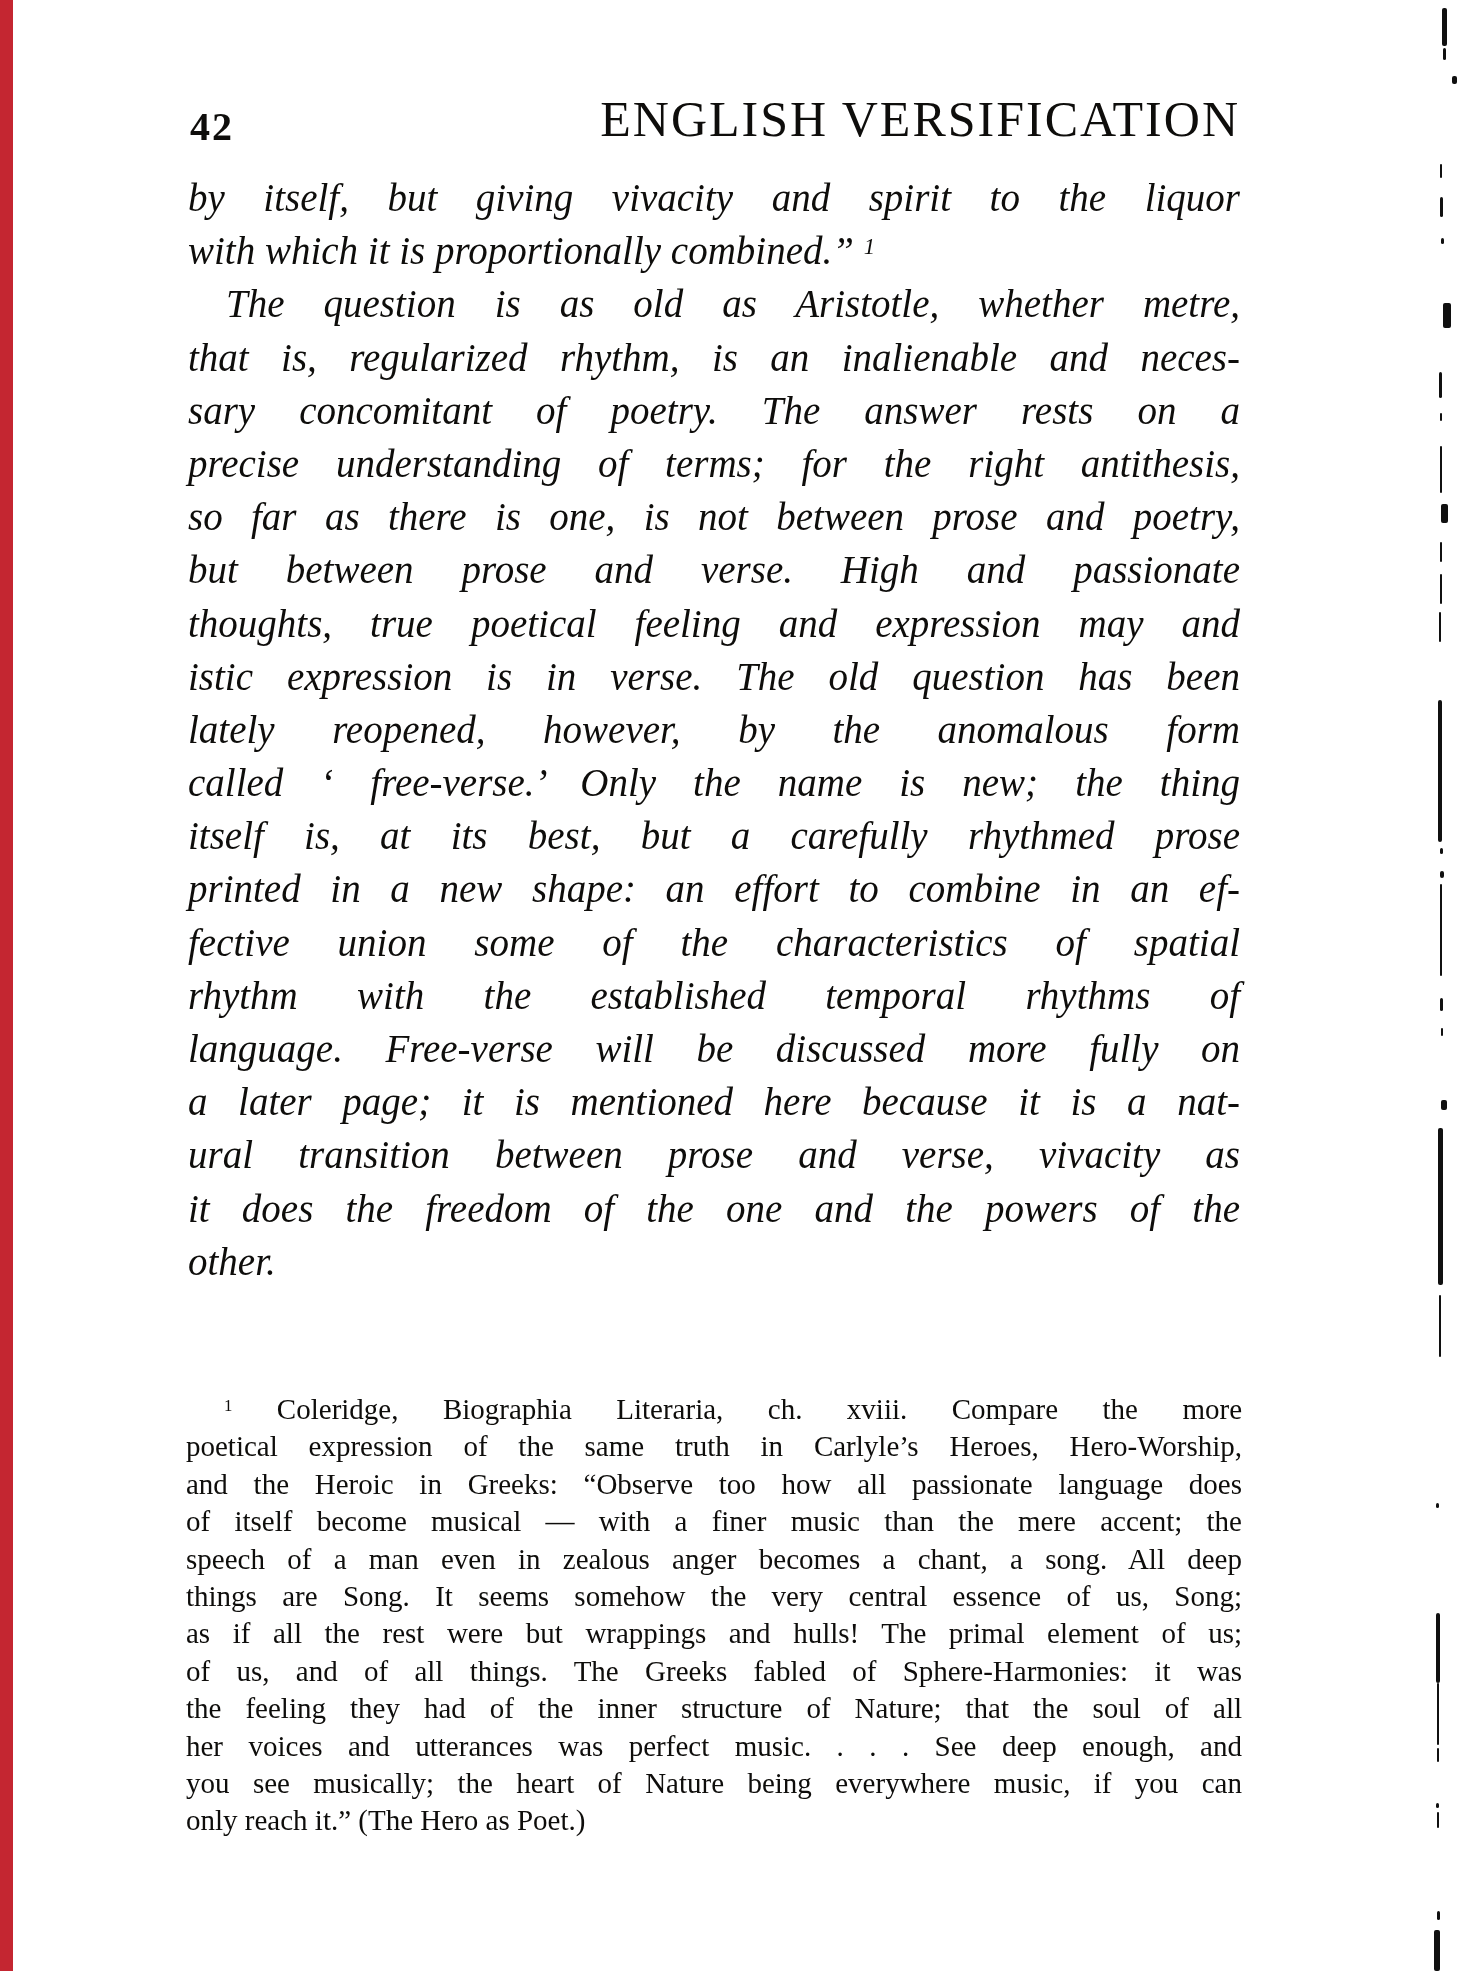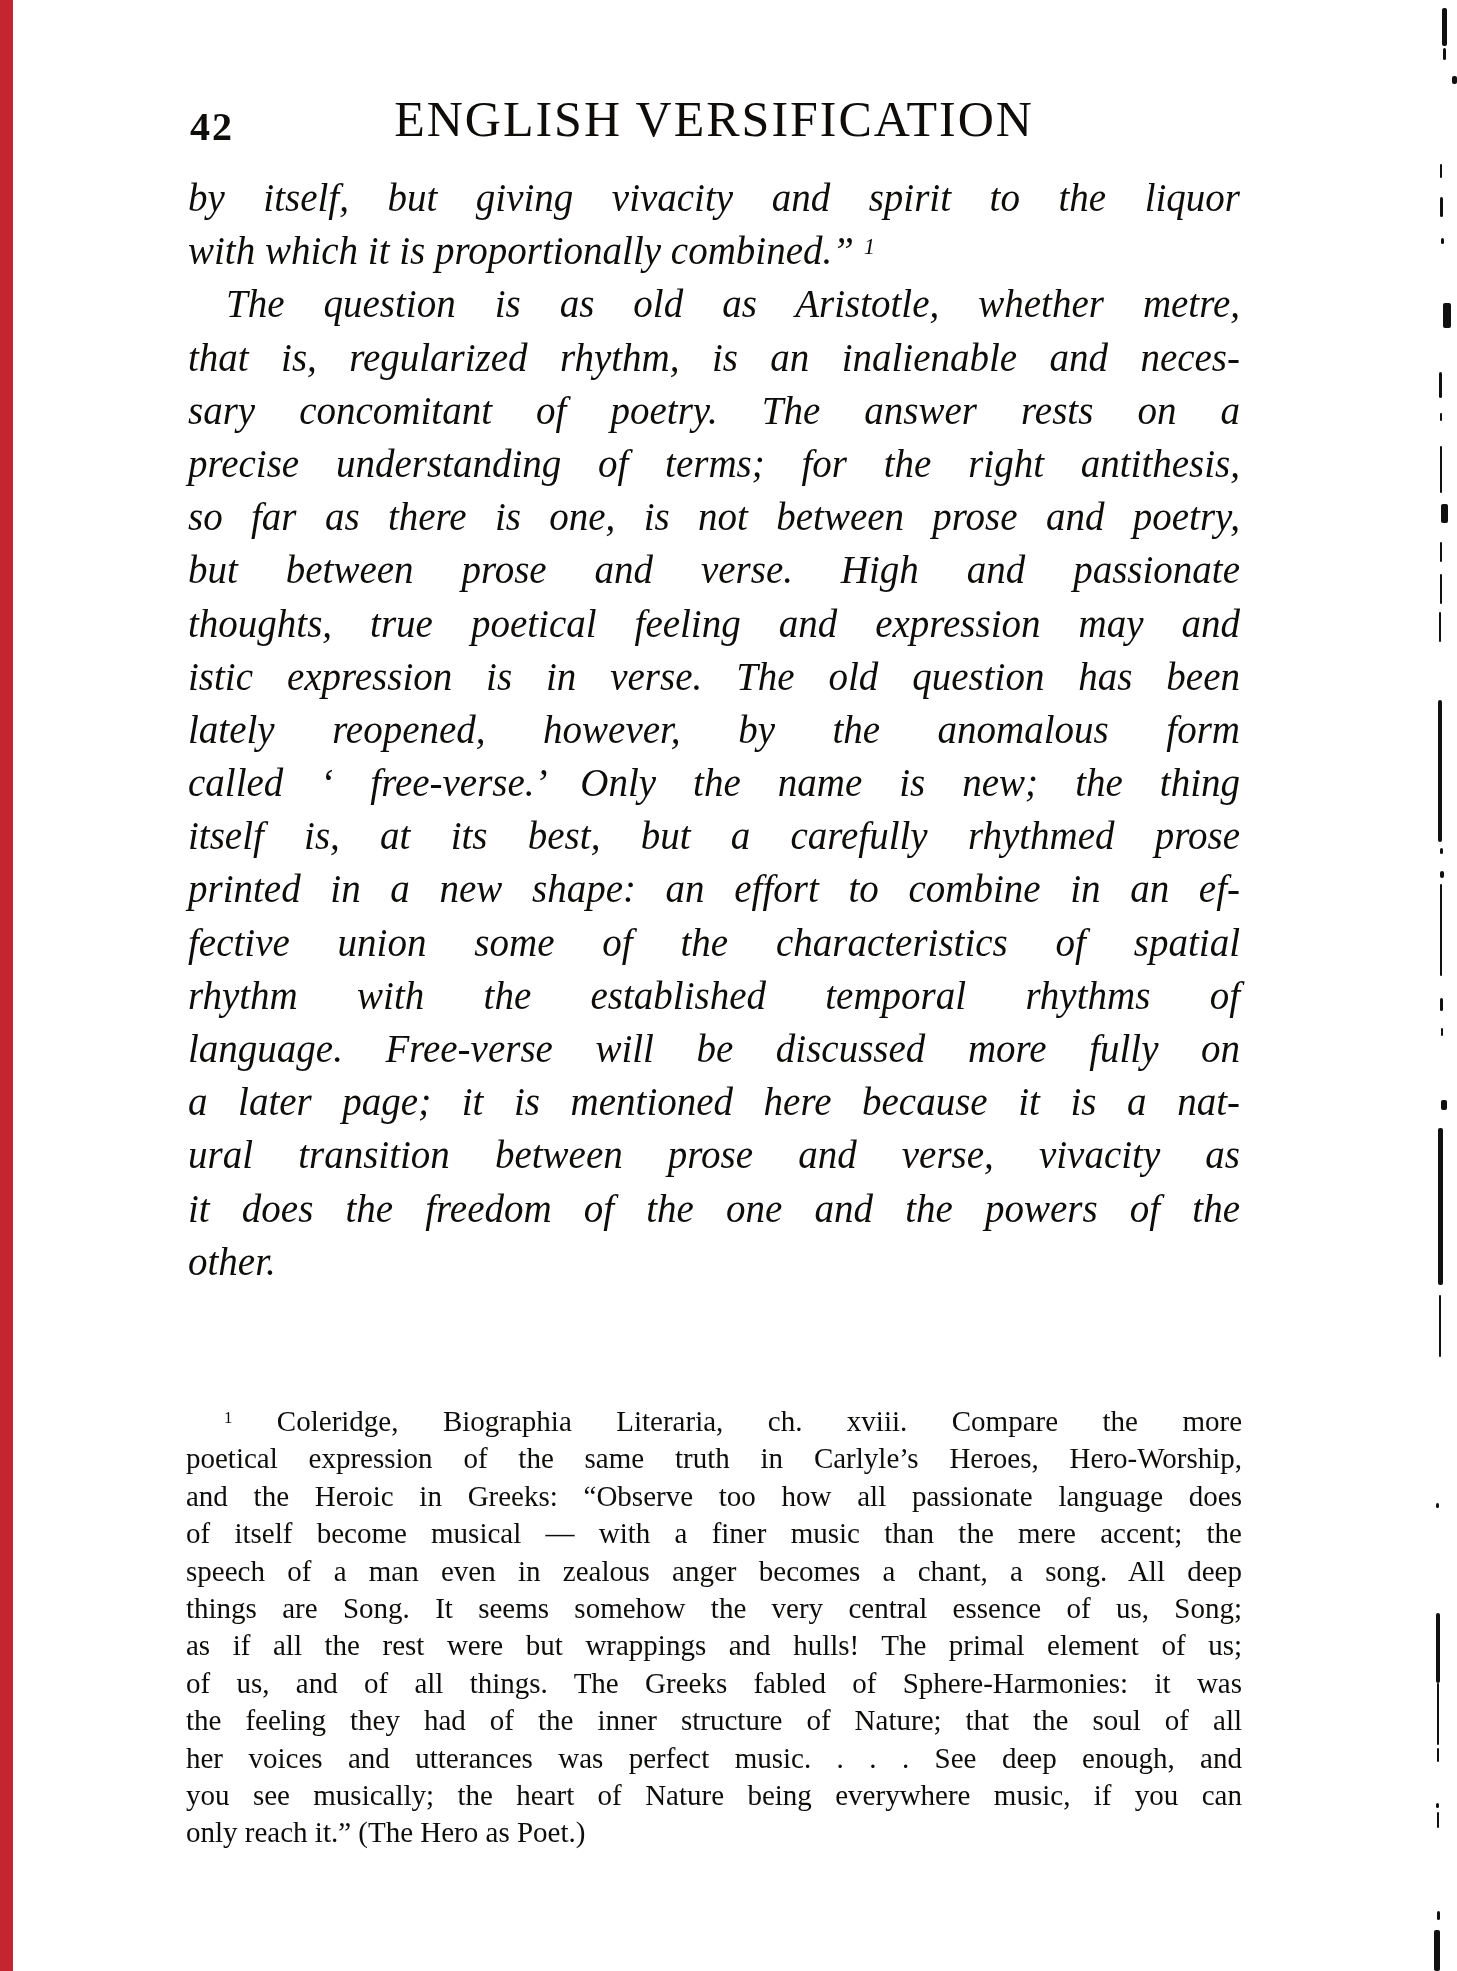--- a/index.html
+++ b/index.html
@@ -17,36 +17,36 @@
     background: #c42631;
   }
   .page-number {
     position: absolute; left: 190px; top: 103px;
     font-size: 40px; line-height: 48px;
     letter-spacing: 2px;
     font-weight: bold;
   }
   .running-header {
     position: absolute; left: 188px; top: 93px; width: 1052px;
-    text-align: center;
+    text-align: right;
     font-size: 50px; line-height: 52px;
     letter-spacing: 2px;
     white-space: nowrap;
   }
   .body-text {
     position: absolute; left: 188px; top: 171px; width: 1052px;
   }
   .body-text .tl {
     font-size: 39px;
     line-height: 53.2px;
     height: 53.2px;
     font-style: italic;
   }
   .footnote {
-    position: absolute; left: 186px; top: 1391px; width: 1056px; margin-top: 12px;
+    position: absolute; left: 186px; top: 1391px; width: 1056px;
   }
   .footnote .tl {
     font-size: 29px;
     line-height: 37.4px;
     height: 37.4px;
   }
   .tl { text-align: justify; text-align-last: justify; white-space: normal; }
   .tl.nojust { text-align: left; text-align-last: left; }
   .tl.ind { text-indent: 38px; }
   .tl sup { font-size: 0.58em; line-height: 0; vertical-align: 0.45em; }

